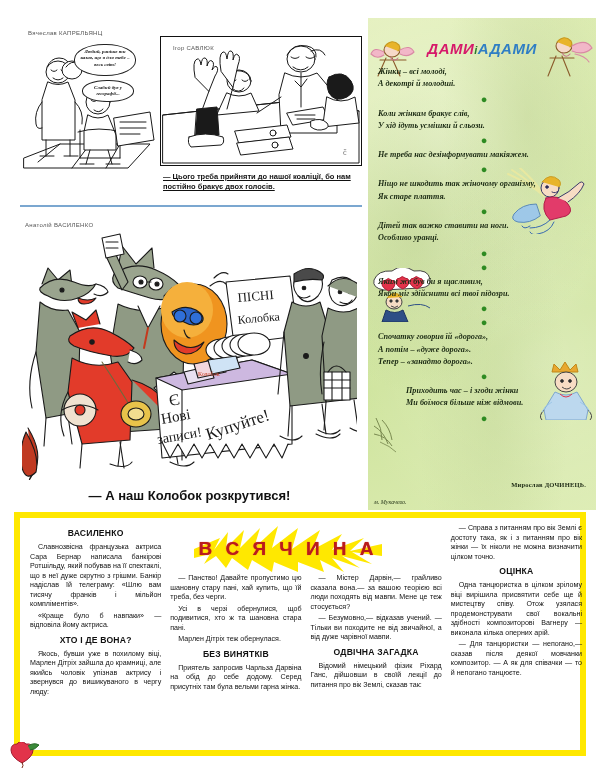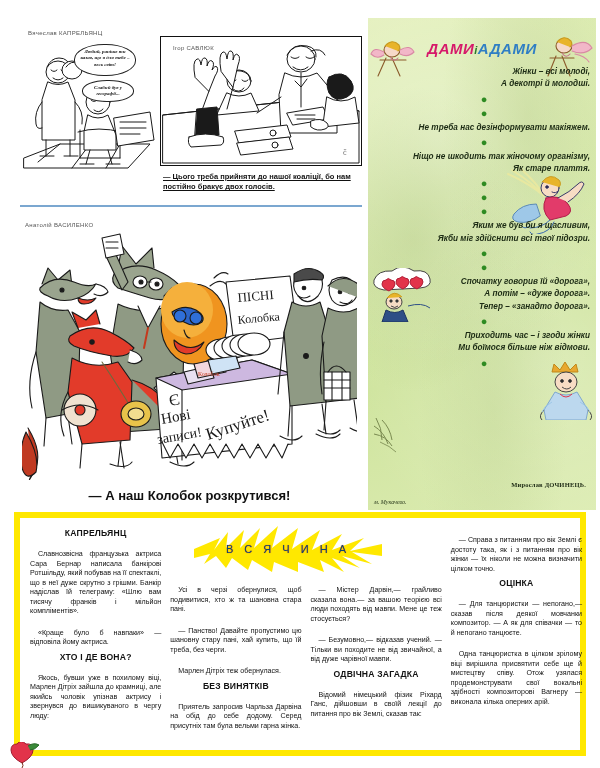--- a/index.html
+++ b/index.html
@@ -78,24 +78,24 @@
     position:absolute; left:0; top:22px; width:100%; text-align:center;
     font-size:15px; font-weight:bold; font-style:italic; letter-spacing:.5px;
     z-index:4; font-family:"Liberation Sans", sans-serif;
   }
   .gp-title .t-dam { color:#d6196a; }
   .gp-title .t-i   { color:#2a7a2a; font-size:11px; }
   .gp-title .t-ad  { color:#2f7ec4;margin-top:44px; }
 
   .verses { position:absolute; left:10px; top:48px; width:212px; z-index:3; }
   .verse {
-    font-family:Liberation Sans, sans-serif;
+    font-family:Liberation Serif, serif;
     font-style:italic; font-weight:bold;
     font-size:8.2px; line-height:1.5; color:#1c2b14;
-    margin:0 0 1px 0; white-space:pre-line;text-align:right;
+    margin:0 0 1px 0; white-space:pre-line;
   }
   .verse.indent { padding-left:28px; }
   .vdot {
     width:100%; text-align:center; color:#2e8b22; font-size:11px;
     line-height:10px; margin:3px 0 4px 0; user-select:none;
   }
   .gp-author {
     position:absolute; right:10px; bottom:22px; z-index:4;
     font-size:6.5px; font-weight:bold; color:#1d2a14;
     font-family:"Liberation Serif", serif; letter-spacing:.2px;
@@ -114,36 +114,36 @@
     position:absolute; left:14px; top:512px; width:572px; height:244px;
     border:6px solid #ffe800; background:#ffffff;
   }
   .vsyachyna-burst {
     position:absolute; left:174px; top:8px; width:188px; height:46px;
     z-index:3;
   }
   .vsyachyna-text {
     position:absolute; left:0; top:0; width:100%; height:100%;
     display:flex; align-items:center; justify-content:center;
-    font-size:11px; font-weight:normal; letter-spacing:4px; color:#0c4a6e;
+    font-size:19px; font-weight:bold; letter-spacing:4px; color:#b91c1c;
     font-family:"Liberation Sans", sans-serif; z-index:4;
     text-shadow:0 0 1px #e3342d;
   }
   .cols {
     position:absolute; left:10px; top:6px; width:552px; height:228px;
     display:flex; gap:9px;
   }
   .col { width:134px; position:relative; }
   .art-h {
     text-align:center; font-size:8.6px; font-weight:bold; color:#111;
     margin:4px 0 5px 0; letter-spacing:.2px;
   }
   .art-p {
     font-size:7.1px; line-height:1.34; color:#111; text-align:justify;
-    text-indent:8px; margin:12px 0 2px 0;
+    text-indent:8px; margin:0 0 2px 0;
     font-family:"Liberation Sans", sans-serif;
     hyphens:auto;
   }
   .col-2 .pad-top { height:50px; }
   .col-3 .pad-top { height:50px; }
 
   .heart-doodle { position:absolute; left:8px; top:742px; z-index:6; }
 </style>
 </head>
 <body>
@@ -442,26 +442,30 @@
         <path d="M4 2 q6 10 6 22 M10 4 q8 8 10 20 M2 10 q10 6 14 18"></path>
         <path d="M8 26 q10 4 16 10" stroke="#8a9a60"></path>
         <path d="M2 18 q12 2 18 12"></path>
       </g>
     </svg>
 
     <div class="verses" id="verses">
         <div class="verse">Жінки – всі молоді,
 А декотрі й молодші.</div>
         <div class="vdot">●</div>
+        <div class="verse">Коли жінкам бракує слів,
+У хід ідуть усмішки й сльози.</div>
         <div class="vdot">●</div>
         <div class="verse">Не треба нас дезінформувати макіяжем.</div>
         <div class="vdot">●</div>
         <div class="verse">Ніщо не шкодить так жіночому організму,
 Як старе плаття.</div>
         <div class="vdot">●</div>
+        <div class="verse">Дітей так важко ставити на ноги.
+Особливо уранці.</div>
         <div class="vdot">●</div>
         <div class="vdot">●</div>
         <div class="verse">Яким же був би я щасливим,
 Якби міг здійснити всі твої підозри.</div>
         <div class="vdot">●</div>
         <div class="vdot">●</div>
         <div class="verse">Спочатку говорив їй «дорога»,
 А потім – «дуже дорога».
 Тепер – «занадто дорога».</div>
         <div class="vdot">●</div>
@@ -478,46 +482,46 @@
 
     <div class="vsyachyna-burst">
       <svg width="188" height="46" viewBox="0 0 188 46">
         <path d="M0 23 L26 12 L20 24 L34 6 L32 22 L50 4 L46 22 L66 2 L60 22 L84 0 L78 22 L104 2 L98 23 L126 4 L118 24 L148 8 L138 24 L170 12 L156 25 L188 18 L188 30 L158 26 L178 38 L148 30 L166 42 L138 32 L150 46 L126 34 L130 46 L104 36 L104 46 L80 36 L78 46 L58 34 L54 44 L38 32 L32 42 L22 30 L10 38 L16 28 L0 32 Z" fill="#ffe800"></path>
       </svg>
       <div class="vsyachyna-text">В С Я Ч И Н А</div>
     </div>
 
     <div class="cols" id="vsyachyna-cols">
         <div class="col col-1">
-          <div class="art-h">КАПРЕЛЬЯНЦ</div>
+          <div class="art-h">ВАСИЛЕНКО</div>
           <p class="art-p">Славнозвісна французька актриса Сара Бернар написала банкірові Ротшільду, який побував на її спектаклі, що в неї дуже скрутно з грішми. Банкір надіслав їй телеграму: «Шлю вам тисячу франків і мільйон компліментів».</p>
           <p class="art-p">«Краще було б навпаки» — відповіла йому актриса.</p>
           <div class="art-h">ХТО І ДЕ ВОНА?</div>
           <p class="art-p">Якось, бувши уже в похилому віці, Марлен Дітріх зайшла до крамниці, але якийсь чоловік упізнав актрису і звернувся до вишикуваного в чергу люду:</p>
         </div>
         <div class="col col-2">
           <div class="pad-top"></div>
+          <p class="art-p">— Панство! Давайте пропустимо цю шановну стару пані, хай купить, що їй треба, без черги.</p>
           <p class="art-p">Усі в черзі обернулися, щоб подивитися, хто ж та шановна стара пані.</p>
-          <p class="art-p">— Панство! Давайте пропустимо цю шановну стару пані, хай купить, що їй треба, без черги.</p>
           <p class="art-p">Марлен Дітріх теж обернулася.</p>
           <div class="art-h">БЕЗ ВИНЯТКІВ</div>
           <p class="art-p">Приятель запросив Чарльза Дарвіна на обід до себе додому. Серед присутніх там була вельми гарна жінка.</p>
         </div>
         <div class="col col-3">
           <div class="pad-top"></div>
           <p class="art-p">— Містер Дарвін,— грайливо сказала вона.— за вашою теорією всі люди походять від мавпи. Мене це теж стосується?</p>
           <p class="art-p">— Безумовно,— відказав учений. — Тільки ви походите не від звичайної, а від дуже чарівної мавпи.</p>
           <div class="art-h">ОДВІЧНА ЗАГАДКА</div>
           <p class="art-p">Відомий німецький фізик Ріхард Ганс, дійшовши в своїй лекції до питання про вік Землі, сказав так:</p>
         </div>
         <div class="col col-4">
           <p class="art-p">— Справа з питанням про вік Землі є достоту така, як і з питанням про вік жінки — їх ніколи не можна визначити цілком точно.</p>
           <div class="art-h">ОЦІНКА</div>
+          <p class="art-p">Одна танцюристка в цілком зрілому віці вирішила присвятити себе ще й мистецтву співу. Отож узялася продемонструвати свої вокальні здібності композиторові Вагнеру — виконала кілька оперних арій.</p>
           <p class="art-p">— Для танцюристки — непогано,— сказав після деякої мовчанки композитор. — А як для співачки — то й непогано танцюєте.</p>
-          <p class="art-p">Одна танцюристка в цілком зрілому віці вирішила присвятити себе ще й мистецтву співу. Отож узялася продемонструвати свої вокальні здібності композиторові Вагнеру — виконала кілька оперних арій.</p>
         </div>
       </div>
   </div>
 
   <svg class="heart-doodle" width="34" height="26" viewBox="0 0 34 26">
     <g stroke="#7a2a1a" stroke-width="1" fill="none">
       <path d="M3 8 q0 -6 6 -6 q4 -5 9 0 q7 -1 7 6 q0 7 -11 13 Q3 15 3 8 Z" fill="#e2334a" stroke="#a01a2e"></path>
       <path d="M20 4 q6 -4 11 -1 q-4 5 -9 5" fill="#3a8a3a" stroke="#2a6a2a"></path>
       <path d="M14 20 q2 4 0 6" stroke="#7a2a1a"></path>
     </g>

